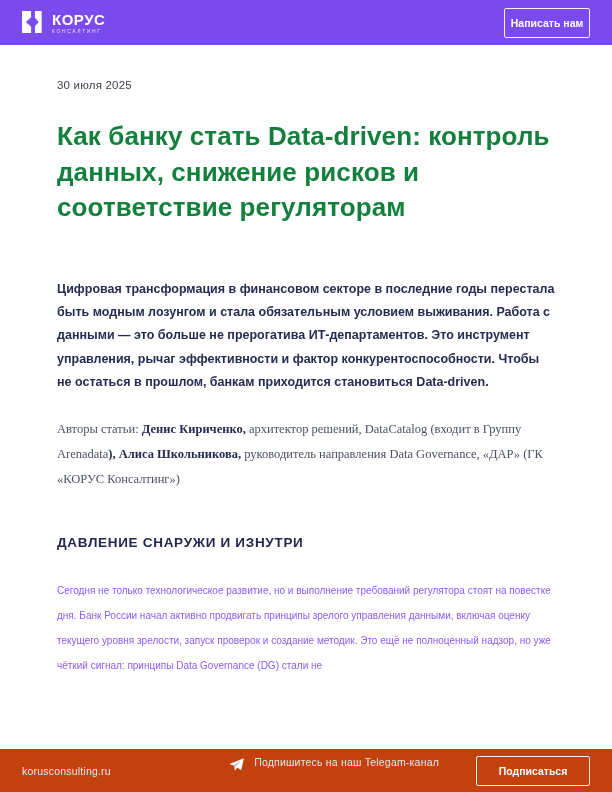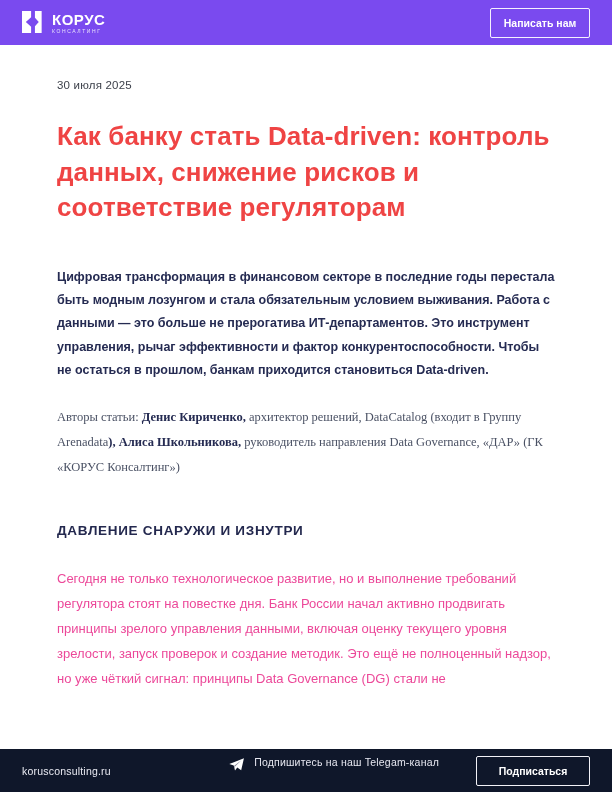--- a/index.html
+++ b/index.html
@@ -35,47 +35,47 @@
   }
   .hdr-btn {
     background: transparent;
     border: 1.5px solid rgba(255,255,255,0.92);
     border-radius: 2px;
     color: #ffffff;
     font-family: inherit;
     font-size: 10.5px;
     font-weight: 700;
     padding: 8px 0;
-    width: 100px;
+    width: 86px;
     text-align: center;
     cursor: pointer;
   }
 
   
   main.article {
     flex: 1 1 auto;
     padding: 34px 27px 0 57px;
     border-radius: 6px;
   }
   .article-date {
     font-size: 11.5px;
     color: #3b3f49;
     letter-spacing: 0.2px;
   }
   h1.article-title {
     margin-top: 28px;
     font-size: 26px;
     line-height: 35.5px;
     font-weight: 700;
-    color: #ef4444;
+    color: #15803d;
     letter-spacing: 0.1px;
   }
   h1.article-title span { display: block; }
   p.lead {
-    margin-top: 40px;
+    margin-top: 52px;
     font-size: 12.5px;
     line-height: 23.4px;
     font-weight: 700;
     color: #252b52;
     max-width: 500px;
   }
   p.authors {
     margin-top: 22px;
     font-size: 12.5px;
     line-height: 25px;
@@ -87,31 +87,31 @@
   h2.section-heading {
     margin-top: 43px;
     font-size: 13.5px;
     font-weight: 800;
     letter-spacing: 0.7px;
     color: #23284e;
     text-transform: uppercase;
   }
   p.body-text {
     margin-top: 28px;
-    font-size: 13px;
+    font-size: 10px;
     line-height: 25px;
-    color: #ec4899;
+    color: #8b5cf6;
     max-width: 502px;
   }
 
   
   footer.site-footer {
     flex: 0 0 auto;
     height: 43px;
-    background: #0f172a;
+    background: #c2410c;
     display: flex;
     align-items: center;
     justify-content: space-between;
     padding: 16px 22px;
   }
   .footer-site {
     color: #e9eaf2;
     font-size: 10.5px;
     letter-spacing: 0.2px;
     cursor: pointer;

